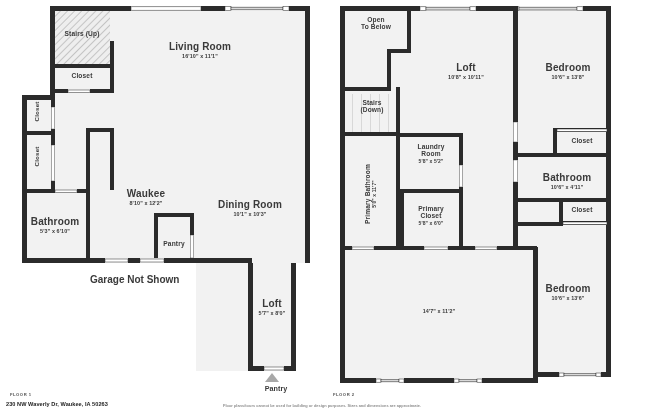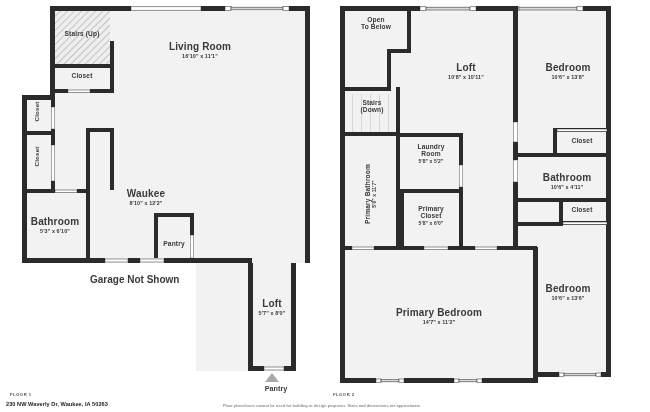--- a/index.html
+++ b/index.html
@@ -223,20 +223,24 @@
 
     <div class="room tiny vert" style="left:14px; top:153px; width:46px;">
       <span class="nm">Closet</span>
     </div>
 
     <div class="room" style="left:103px; top:188px; width:86px;">
       <span class="nm">Waukee</span>
       <span class="dim">8'10" x 12'2"</span>
     </div>
 
+    <div class="room" style="left:203px; top:199px; width:94px;">
+      <span class="nm">Dining Room</span>
+      <span class="dim">10'1" x 10'3"</span>
+    </div>
 
     <div class="room" style="left:20px; top:216px; width:70px;">
       <span class="nm">Bathroom</span>
       <span class="dim">5'3" x 6'10"</span>
     </div>
 
     <div class="room small" style="left:150px; top:240px; width:48px;">
       <span class="nm">Pantry</span>
     </div>
 
@@ -406,21 +410,20 @@
 Closet</span>
       <span class="dim">5'8" x 6'0"</span>
     </div>
 
     <div class="room" style="left:203px; top:283px; width:80px;">
       <span class="nm">Bedroom</span>
       <span class="dim">10'6" x 13'6"</span>
     </div>
 
     <div class="room" style="left:46px; top:307px; width:136px;">
-      <span class="nm">Primary Bedroom</span>
       <span class="dim">14'7" x 11'2"</span>
     </div>
 
     <div class="floor-tag" style="left:8px; top:392px;">FLOOR 2</div>
   </div>
 
   <div class="addr">230 NW Waverly Dr, Waukee, IA 50263</div>
   <div class="disclaimer">Floor plans/tours cannot be used for building or design purposes. Sizes and dimensions are approximate.</div>
 
 </div>

